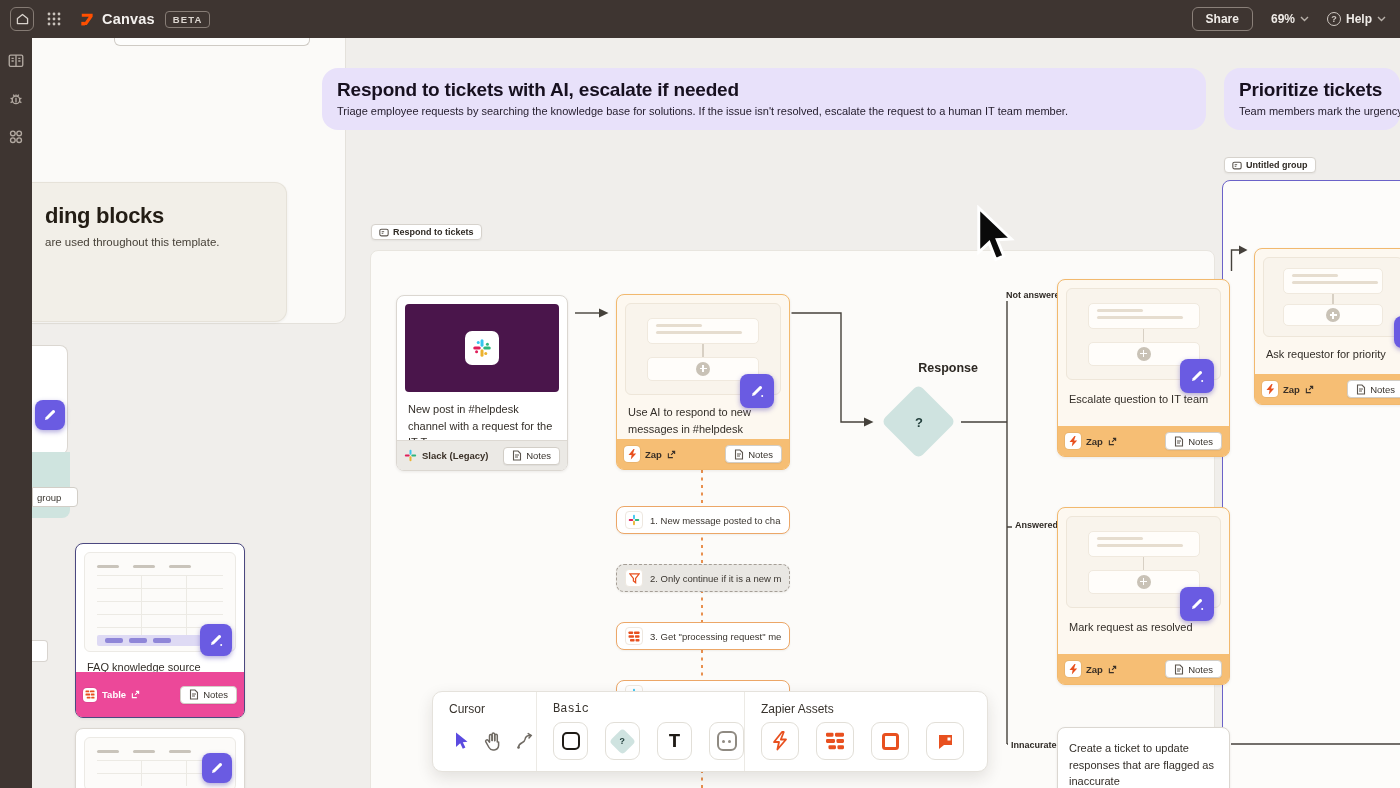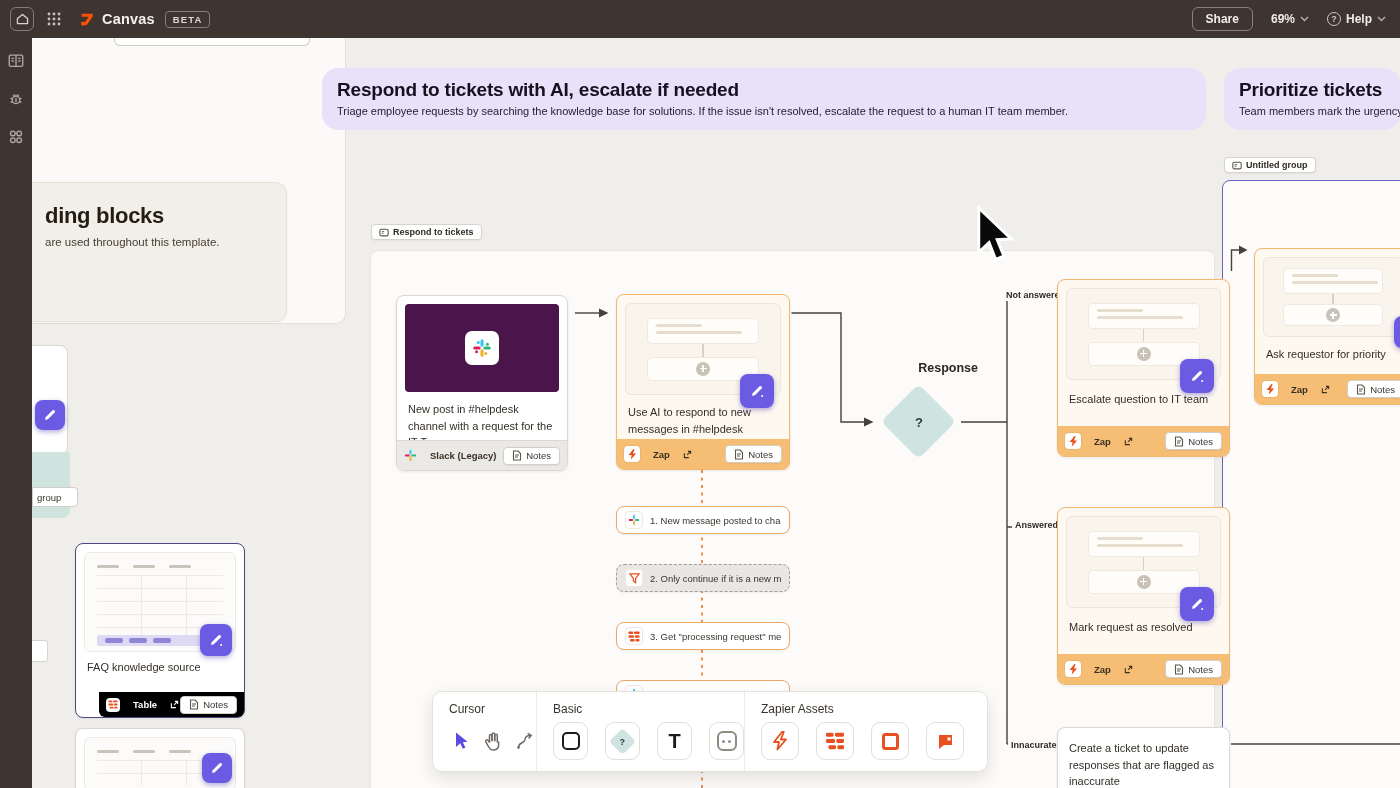--- a/index.html
+++ b/index.html
@@ -48,22 +48,22 @@
   .group-pill svg { width:10px; height:9px; }
 
   
   .card { position:absolute; background:#fff; border:1px solid #dbd7d1; border-radius:8px; box-shadow:0 1px 3px rgba(35,28,22,.08); }
   .zap-card { background:#fdf8f0; border:1.5px solid #f2b96e; }
   .node-title { padding:9px 11px 0 11px; font-size:11px; line-height:1.5; color:#332e28; }
   .one-line { white-space:nowrap; overflow:hidden; }
   .card-footer { position:absolute; left:0; right:0; bottom:0; height:30px; display:flex; align-items:center; justify-content:space-between; padding:0 7px; border-radius:0 0 6px 6px; }
   .footer-gray { background:#ebe9e5; border-top:1px solid #ddd9d3; }
   .footer-orange { background:#f6be74; }
-  .footer-navy { background:#000000; height:25px;margin-left:23px; }
-  .app-tag { display:flex; align-items:center; gap:13px; font-size:9.5px; font-weight:700; color:#3a3027; }
+  .footer-navy { background:#ec4899; height:45px; }
+  .app-tag { display:flex; align-items:center; gap:5px; font-size:9.5px; font-weight:700; color:#3a3027; }
   .footer-navy .app-tag { color:#fff; }
   .mini-sq { width:16px; height:16px; background:#fff; border-radius:4px; display:flex; align-items:center; justify-content:center; box-shadow:0 0 0 1px rgba(0,0,0,.05); }
   .notes-btn { display:flex; align-items:center; gap:4px; background:#fff; border:1px solid #d2cec7; border-radius:4px; padding:2.5px 8px; font-size:9.5px; color:#3a352f; box-shadow:0 1px 1px rgba(0,0,0,.05); white-space:nowrap; }
   .notes-btn svg { width:10px; height:11px; }
 
   .slack-img { position:absolute; left:8px; top:8px; right:8px; height:88px; background:#4a154b; border-radius:4px; display:flex; align-items:center; justify-content:center; }
   .slack-img .mini-tile { width:34px; height:34px; background:#fff; border-radius:7px; display:flex; align-items:center; justify-content:center; }
 
   .zap-preview { position:absolute; left:8px; top:8px; right:8px; height:92px; background:#f9f4ec; border:1px solid #eee6d9; border-radius:6px; display:flex; flex-direction:column; align-items:center; justify-content:center; }
   .mock-row { width:112px; background:#fffdfa; border:1px solid #f0e9de; border-radius:5px; position:relative; }
@@ -110,21 +110,21 @@
   .p1-card { position:absolute; left:32px; top:345px; width:36px; height:110px; background:#fff; border:1px solid #dbd7d1; border-left:none; border-radius:0 8px 8px 0; }
   .p1-footer { position:absolute; left:32px; top:452px; width:38px; height:66px; background:#cfe4df; border-radius:0 0 8px 0; }
   .p1-notes { position:absolute; left:32px; top:487px; width:46px; height:20px; background:#fff; border:1px solid #d2cec7; border-radius:0 4px 4px 0; font-size:9.5px; color:#3a352f; display:flex; align-items:center; padding-left:4px; overflow:hidden; }
   .p2-pill { position:absolute; left:32px; top:640px; width:16px; height:22px; background:#fff; border:1px solid #d8d4cf; border-left:none; border-radius:0 4px 4px 0; }
 
   
   #toolbar { position:absolute; left:432px; top:691px; width:556px; height:81px; background:#fff; border:1px solid #e5e2dc; border-radius:10px; box-shadow:0 6px 16px rgba(40,33,27,.12); z-index:40; display:flex; }
   .tool-section { padding:10px 0 0 16px; }
   .tool-section + .tool-section { border-left:1px solid #eceae5; }
   .sec-cursor { width:103px; }
-  .sec-basic { width:208px; }
+  .sec-basic { width:208px;font-family:Liberation Mono, monospace; }
   .sec-assets { width:245px; }
   .sec-label { font-size:12px; color:#38332d; }
   .tool-row { display:flex; align-items:center; gap:9px; margin-top:9px; }
   .tool-glyph { width:26px; height:32px; display:flex; align-items:center; justify-content:center; }
   .tool-btn { width:38px; height:38px; background:#fff; border:1px solid #e2dfd8; border-radius:9px; display:flex; align-items:center; justify-content:center; }
   .sec-basic .tool-row, .sec-assets .tool-row { gap:17px; margin-top:6px; }
   .rect-glyph { width:18px; height:18px; border:2.6px solid #1f1b16; border-radius:5px; }
   .dec-glyph { width:19px; height:19px; background:#cfe3e0; border-radius:4px; transform:rotate(45deg); display:flex; align-items:center; justify-content:center; }
   .dec-glyph span { transform:rotate(-45deg); font-size:9px; font-weight:700; color:#24403d; }
   .text-glyph { font-size:20px; font-weight:700; color:#1f1b16; }

